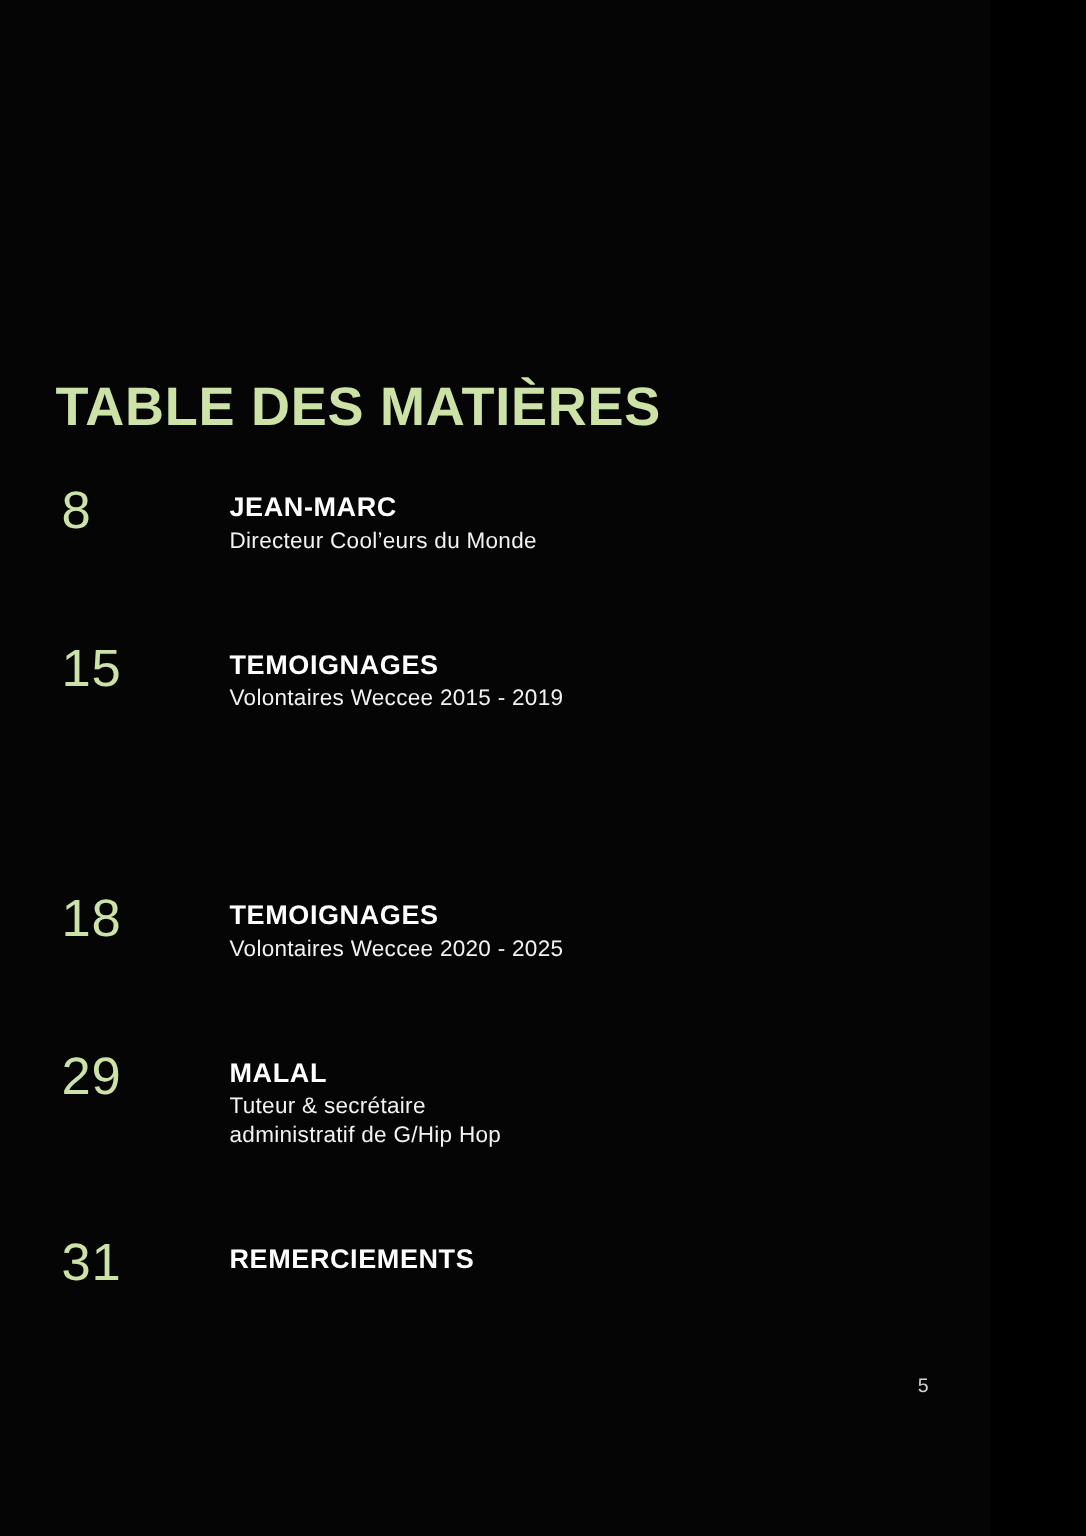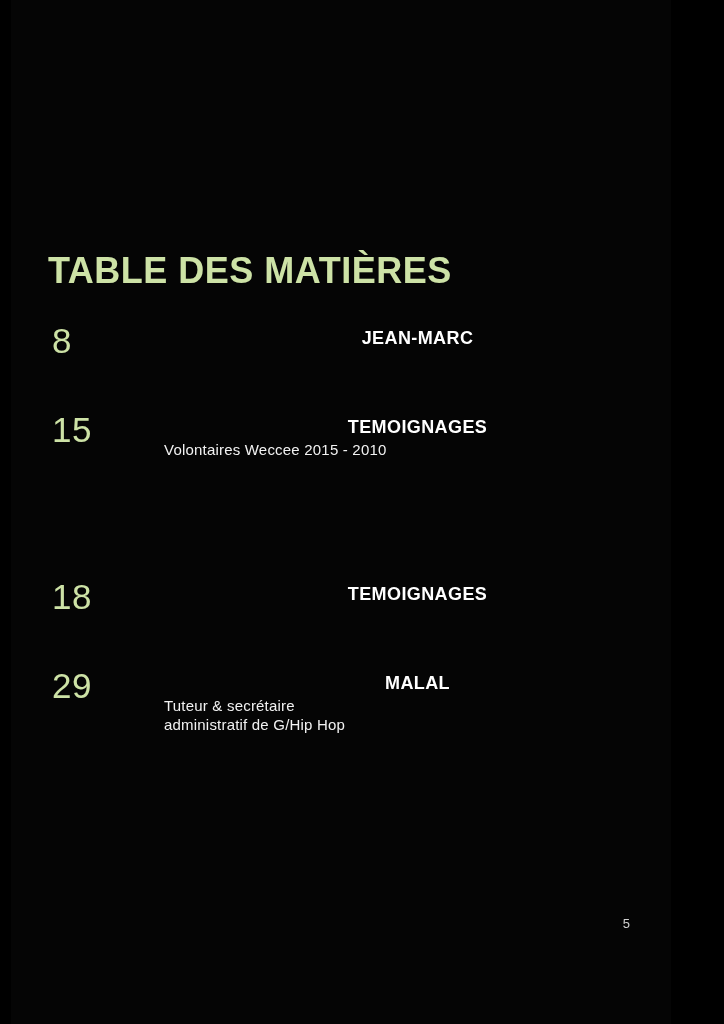--- a/index.html
+++ b/index.html
@@ -9,21 +9,20 @@
   }
   .page {
     position: relative;
     width: 660px;
     height: 1024px;
     background: var(--background, #050505);
     font-family: "Liberation Sans", "DejaVu Sans", sans-serif;
     overflow: hidden;
     box-sizing: border-box;
     padding: 253px 0 0 37px;
-    margin-left: 11px;
   }
   .toc-title {
     margin: 0 0 38px 0;
     font-size: 36px;
     line-height: 36px;
     font-weight: bold;
     letter-spacing: 0.5px;
     color: var(--accent, #cde2a6);
   }
   .toc-list {
@@ -48,21 +47,20 @@
     flex: 1 1 auto;
     min-width: 0;
   }
   .entry-title {
     font-size: 18px;
     line-height: 23px;
     font-weight: bold;
     letter-spacing: 0.4px;
     color: var(--heading, #ffffff);
     margin: 0;
-    text-align: center;
   }
   .entry-subtitle {
     font-size: 15px;
     line-height: 19px;
     letter-spacing: 0.2px;
     color: var(--subtitle, #f2f2f2);
     margin: 1px 0 0 0;
     white-space: pre-line;
   }
   .entry-subtitle:empty {
@@ -83,48 +81,57 @@
 <div class="page">
 
   <h1 class="toc-title">TABLE DES MATIÈRES</h1>
 
   <div class="toc-list">
 
     <div class="toc-entry">
       <div class="entry-number">8</div>
       <div class="entry-text">
         <div class="entry-title">JEAN-MARC</div>
+        <div class="entry-subtitle">Directeur Cool’eurs du Monde</div>
       </div>
     </div>
 
     <div class="toc-entry">
       <div class="entry-number">15</div>
       <div class="entry-text">
         <div class="entry-title">TEMOIGNAGES</div>
-        <div class="entry-subtitle">Volontaires Weccee 2015 - 2010</div>
+        <div class="entry-subtitle">Volontaires Weccee 2015 - 2019</div>
       </div>
     </div>
 
     <div class="toc-entry">
     </div>
 
     <div class="toc-entry">
       <div class="entry-number">18</div>
       <div class="entry-text">
         <div class="entry-title">TEMOIGNAGES</div>
+        <div class="entry-subtitle">Volontaires Weccee 2020 - 2025</div>
       </div>
     </div>
 
     <div class="toc-entry">
       <div class="entry-number">29</div>
       <div class="entry-text">
         <div class="entry-title">MALAL</div>
         <div class="entry-subtitle">Tuteur &amp; secrétaire
 administratif de G/Hip Hop</div>
       </div>
     </div>
 
+    <div class="toc-entry">
+      <div class="entry-number">31</div>
+      <div class="entry-text">
+        <div class="entry-title">REMERCIEMENTS</div>
+
+      </div>
+    </div>
 
   </div>
 
   <div class="folio">5</div>
 
 </div>
 
 </body></html>

